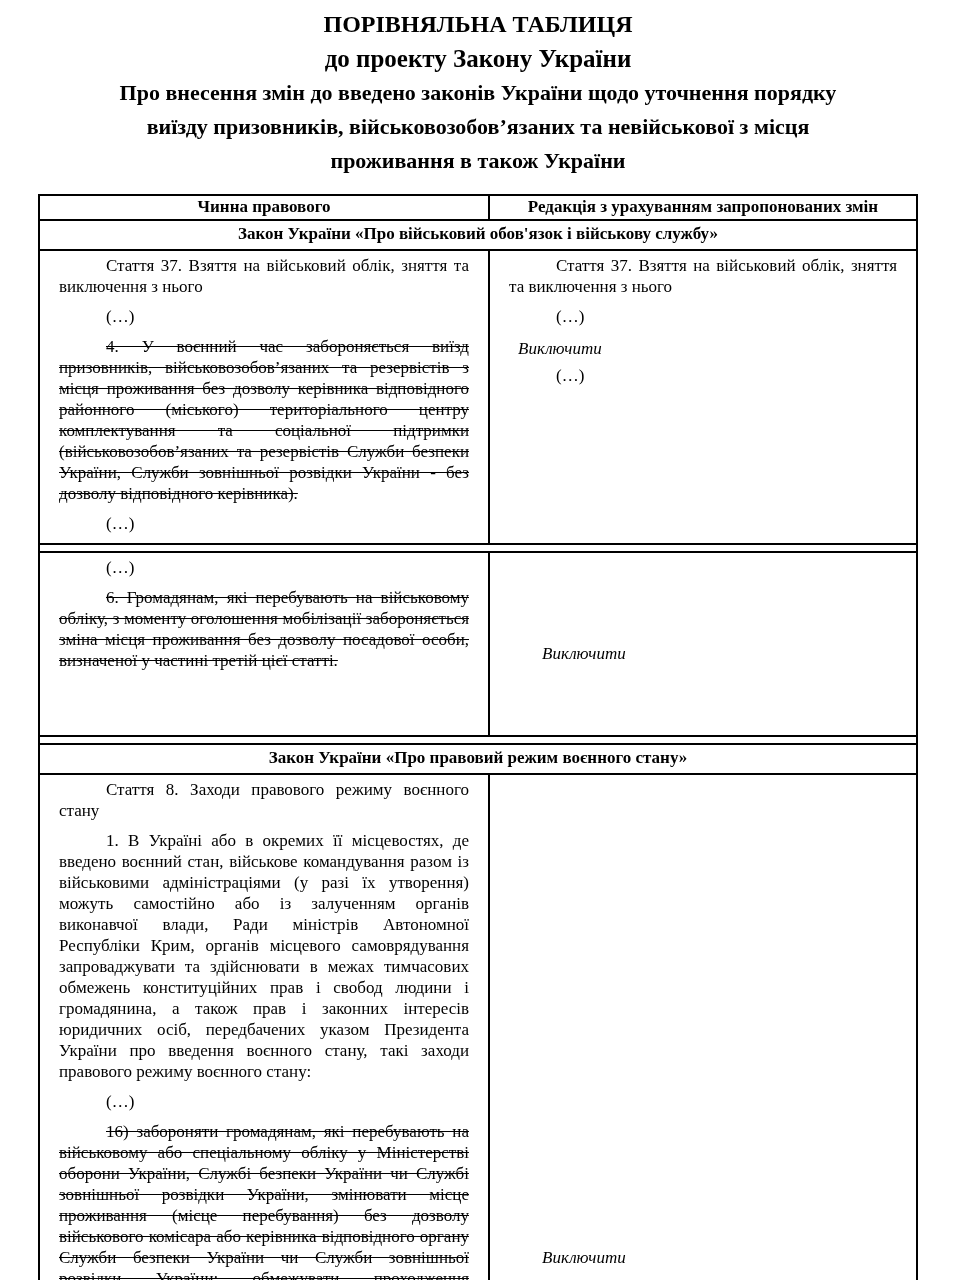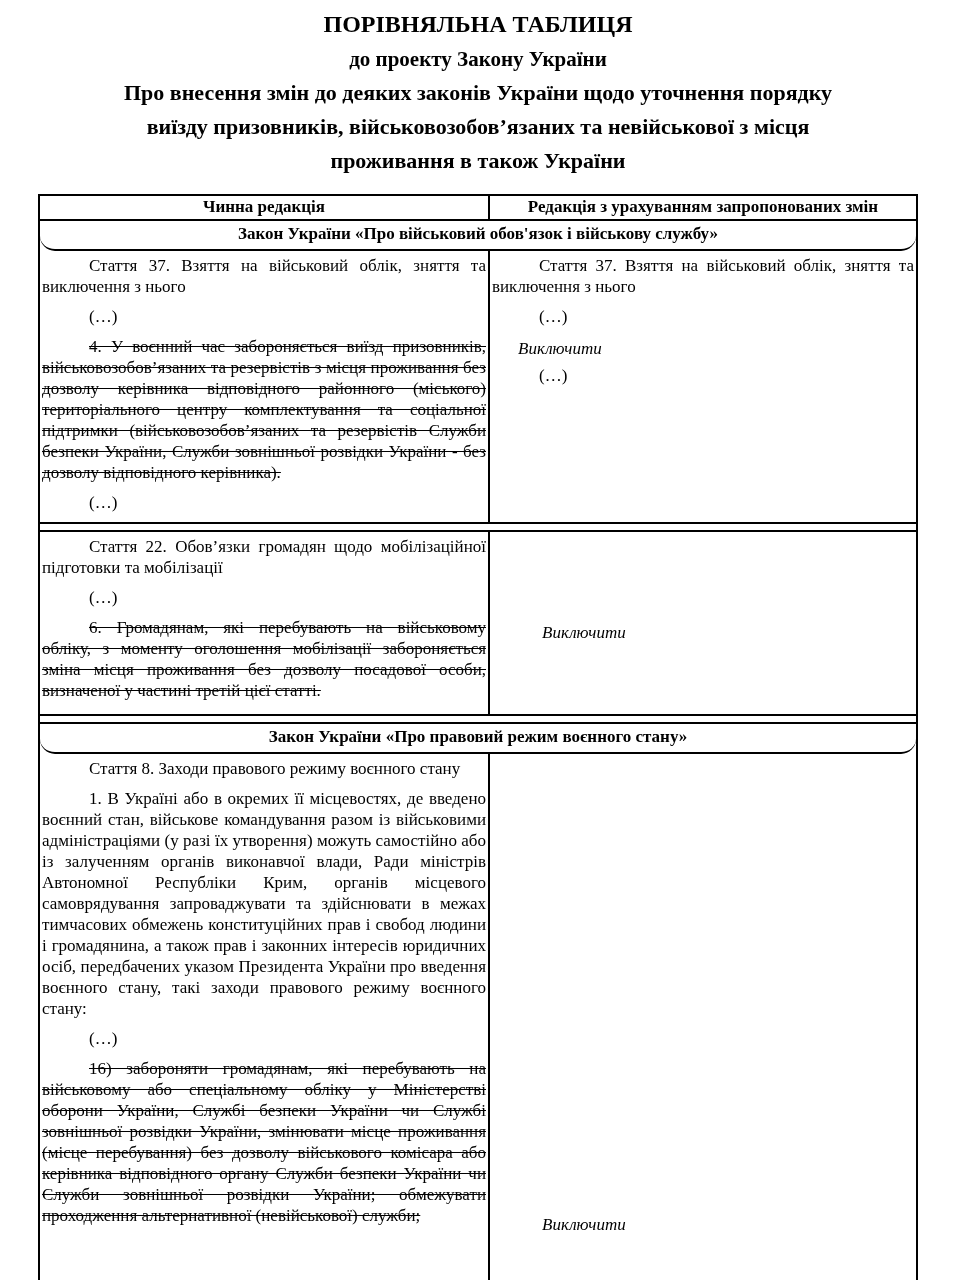--- a/index.html
+++ b/index.html
@@ -3,39 +3,39 @@
 <meta charset="utf-8">
 <style>
   html, body { margin:0; padding:0; background:#ffffff; }
   .page {
     width:956px; height:1280px; background:#ffffff; color:#000000;
     font-family:"Liberation Serif", serif; overflow:hidden; position:relative;
   }
   
   .doc-title { text-align:center; font-weight:bold; padding-top:6px; }
   .t-main { font-size:24px; line-height:36px; }
-  .t-sub  { font-size:21px; line-height:34px; }
+  .t-sub  { font-size:25px; line-height:34px; }
   .t-big  { font-size:22px; line-height:34px; }
 
   
   .cmp-table { margin:16px 38px 0 38px; border:2px solid #000; }
   .colheads { display:grid; grid-template-columns:448px 1fr; border-bottom:2px solid #000; }
   .colhead { font-weight:bold; font-size:17px; line-height:20px; text-align:center; padding:1px 2px 2px; }
   .colhead + .colhead { border-left:2px solid #000; }
   .law-head {
     font-weight:bold; font-size:17px; line-height:20px; text-align:center;
-    padding:3px 2px 5px; border-bottom:2px solid #000;border-radius:15px;
+    padding:3px 2px 5px; border-bottom:2px solid #000;
   }
   .gap-strip { height:6px; border-bottom:2px solid #000; }
   .crow { display:grid; grid-template-columns:448px 1fr; border-bottom:2px solid #000; }
   .crow.last { border-bottom:none; }
   .cell { padding:0 2px; font-size:17px; line-height:21px; }
   .right-cell { border-left:2px solid #000; }
   .cell > :first-child { margin-top:4px; }
-  .para { margin:9px 0; text-indent:47px; text-align:justify; }
+  .para { margin:9px 17px; text-indent:47px; text-align:justify; }
   .strike { text-decoration:line-through; }
   .exclude {
     font-weight:normal; font-style:italic; font-size:17px; line-height:21px;
     margin:9px 0 5px 26px; text-align:left; text-indent:0;
   }
   .exclude.deep { margin-left:50px; }
   .row1 .cell { min-height:271px; }
   .row2 .cell { min-height:182px; }
   .row3 .cell { min-height:486px; }
   .row1 .exclude { margin-top:11px; }
@@ -44,29 +44,29 @@
   .row3 .right-cell { display:flex; flex-direction:column; justify-content:flex-end; padding-bottom:46px; }
 </style>
 </head>
 <body>
 
 <div class="page">
 
   <div class="doc-title">
     <div class="t-main">ПОРІВНЯЛЬНА ТАБЛИЦЯ</div>
     <div class="t-sub">до проекту Закону України</div>
-    <div class="t-big">Про внесення змін до деяких законів України щодо уточнення порядку</div>
+    <div class="t-big">Про внесення змін до введено законів України щодо уточнення порядку</div>
     <div class="t-big">виїзду призовників, військовозобов’язаних та невійськової з місця</div>
     <div class="t-big">проживання в також України</div>
   </div>
 
   <div class="cmp-table">
 
     <div class="colheads">
-      <div class="colhead">Чинна редакція</div>
+      <div class="colhead">Чинна правового</div>
       <div class="colhead">Редакція з урахуванням запропонованих змін</div>
     </div>
 
     <div class="law-head">Закон України «Про військовий обов'язок і військову службу»</div>
     <div class="crow row1">
       <div class="cell">
         <p class="para">Стаття 37. Взяття на військовий облік, зняття та виключення з нього</p>
         <p class="para">(…)</p>
         <p class="para strike">4. У воєнний час забороняється виїзд призовників, військовозобов’язаних та резервістів з місця проживання без дозволу керівника відповідного районного (міського) територіального центру комплектування та соціальної підтримки (військовозобов’язаних та резервістів Служби безпеки України, Служби зовнішньої розвідки України - без дозволу відповідного керівника).</p>
         <p class="para">(…)</p>
@@ -76,21 +76,20 @@
         <p class="para">(…)</p>
         <p class="exclude">Виключити</p>
         <p class="para after-exclude">(…)</p>
       </div>
     </div>
 
     <div class="gap-strip"></div>
 
     <div class="crow row2">
       <div class="cell">
-        <p class="para">Стаття 22. Обов’язки громадян щодо мобілізаційної підготовки та мобілізації</p>
         <p class="para">(…)</p>
         <p class="para strike">6. Громадянам, які перебувають на військовому обліку, з моменту оголошення мобілізації забороняється зміна місця проживання без дозволу посадової особи, визначеної у частині третій цієї статті.</p>
       </div>
       <div class="cell right-cell">
         <p class="exclude deep">Виключити</p>
       </div>
     </div>
 
     <div class="gap-strip"></div>
 

